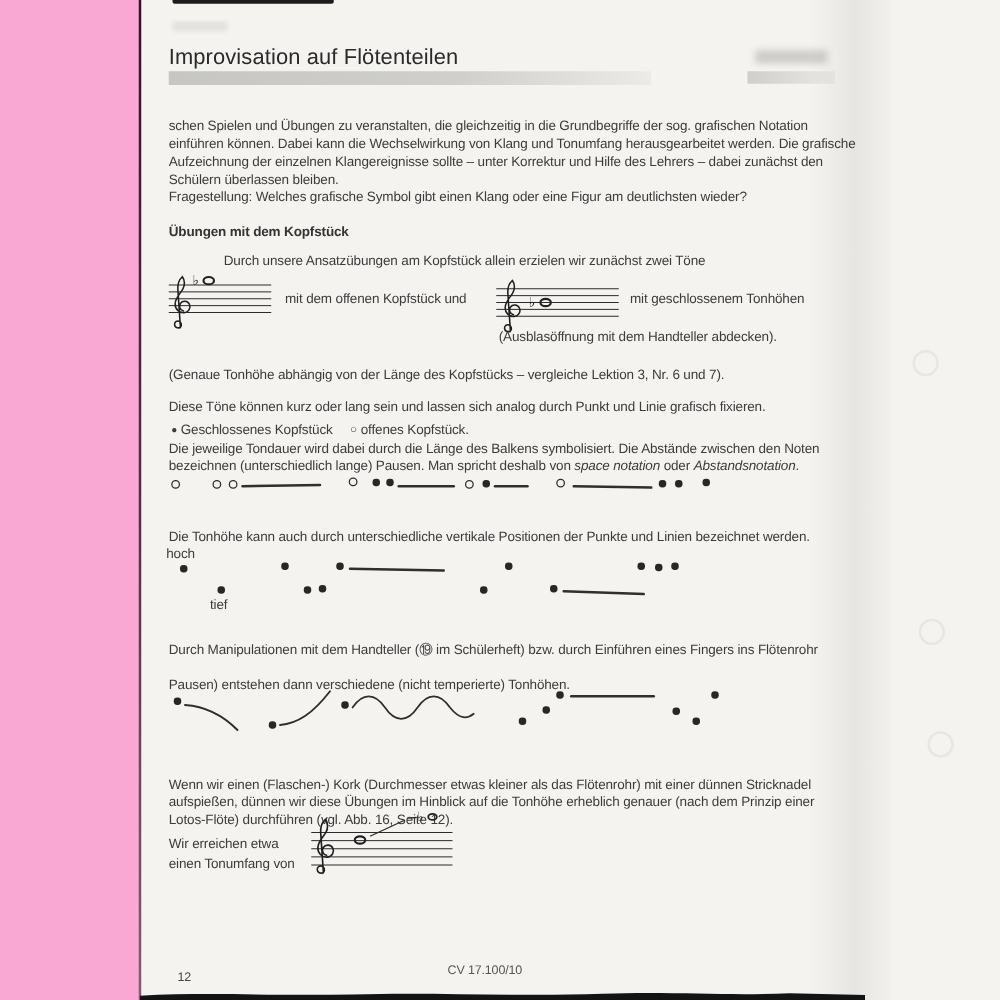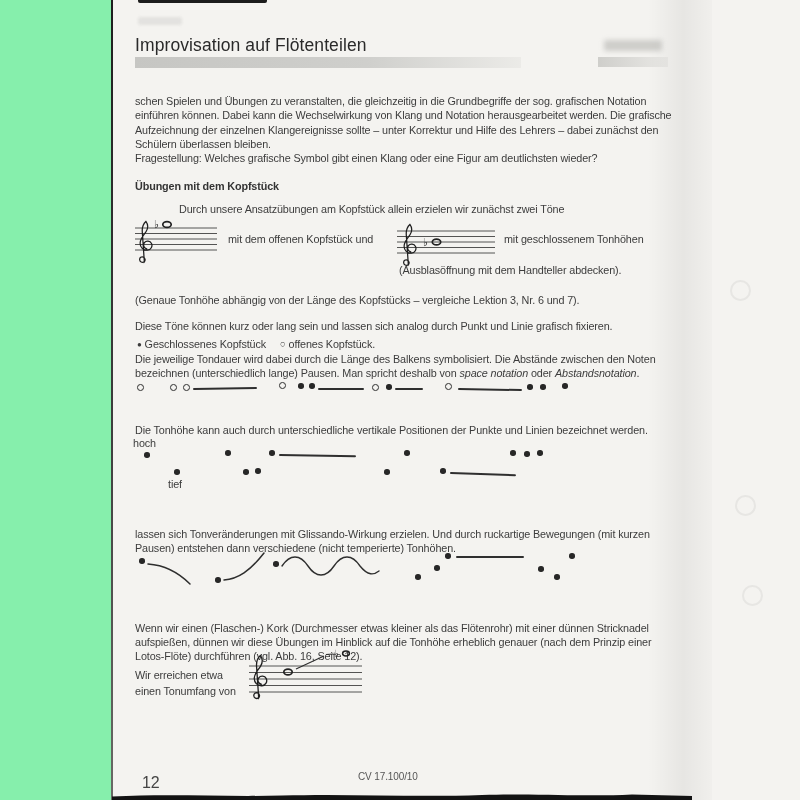--- a/index.html
+++ b/index.html
@@ -1,16 +1,16 @@
 <!DOCTYPE html>
 <html><head>
 <meta charset="utf-8">
 <style>
   html,body{margin:0;padding:0;background:#ffffff;}
-  .scene{position:relative;width:800px;height:800px;background:#86efac;overflow:hidden;
+  .scene{position:relative;width:800px;height:800px;background:#f9a8d4;overflow:hidden;
          font-family:"Liberation Sans","DejaVu Sans",sans-serif;}
   .page{position:absolute;left:112px;top:0;width:688px;height:800px;background:#f4f3f0;}
   .page-edge{position:absolute;left:111px;top:0;width:2px;height:800px;
              background:linear-gradient(to bottom,#1e1e1e,#3f3f3f 55%,#6a6a66);}
   .top-strip{position:absolute;left:138px;top:0;width:129px;height:3px;background:#1c1c1c;border-radius:0 0 2px 2px;}
   .page-curve{position:absolute;left:648px;top:0;width:64px;height:800px;
               background:linear-gradient(to right,rgba(0,0,0,0),rgba(0,0,0,0.055) 55%,rgba(0,0,0,0.015));}
   .ghost-lektion{position:absolute;left:138px;top:17px;width:44px;height:8px;
                  background:rgba(130,130,126,0.14);filter:blur(1.5px);border-radius:2px;}
   .ghost-title{position:absolute;left:604px;top:40px;width:58px;height:11px;
@@ -19,21 +19,21 @@
              background:linear-gradient(to right,#c6c6c3,#cfcfcc 60%,rgba(210,210,206,0.25));}
   .title-bar2{position:absolute;left:598px;top:57px;width:70px;height:10px;
               background:linear-gradient(to right,rgba(176,176,172,0.55),rgba(176,176,172,0.15));}
   .ghost-circle{position:absolute;width:17px;height:17px;border-radius:50%;
                 border:2px solid rgba(120,120,114,0.10);}
   .t{position:absolute;white-space:nowrap;font-size:10.8px;letter-spacing:-0.12px;color:#3c3c3c;line-height:13px;}
   .title{position:absolute;white-space:nowrap;font-size:17.5px;color:#2a2a2a;letter-spacing:0.1px;}
   .bold{font-weight:700;color:#343434;}
   .it{font-style:italic;}
   .footer{color:#565656;font-size:10px;}
-  .pagenum{color:#454545;font-size:16px;}
+  .pagenum{color:#454545;font-size:10px;}
   .marker-closed{font-size:8px;vertical-align:1px;}
   .marker-open{font-size:9.5px;vertical-align:0.5px;}
   .gap{display:inline-block;width:14px;}
   
   .dot{position:absolute;width:5.5px;height:5.5px;border-radius:50%;background:#272727;}
   .open{position:absolute;width:6.8px;height:6.8px;border-radius:50%;border:1.3px solid #2e2e2e;
         background:transparent;box-sizing:border-box;}
   .gline{position:absolute;height:1.7px;background:#2f2f2f;border-radius:1px;transform-origin:left center;}
   .curve{position:absolute;}
   .staff{position:absolute;}
@@ -52,21 +52,21 @@
   <div class="ghost-title"></div>
   <div class="ghost-circle" style="left:730px;top:280px;"></div>
   <div class="ghost-circle" style="left:735px;top:495px;"></div>
   <div class="ghost-circle" style="left:742px;top:585px;"></div>
 
   <div class="title" style="left:135px;top:35px;">Improvisation auf Flötenteilen</div>
   <div class="title-bar"></div>
   <div class="title-bar2"></div>
 
   <div class="t" style="left:135px;top:94.5px;">schen Spielen und Übungen zu veranstalten, die gleichzeitig in die Grundbegriffe der sog. grafischen Notation</div>
-  <div class="t" style="left:135px;top:109px;">einführen können. Dabei kann die Wechselwirkung von Klang und Notation herausgearbeitet werden. Die grafische</div>
+  <div class="t" style="left:135px;top:109px;">einführen können. Dabei kann die Wechselwirkung von Klang und Tonumfang herausgearbeitet werden. Die grafische</div>
   <div class="t" style="left:135px;top:123.5px;">Aufzeichnung der einzelnen Klangereignisse sollte – unter Korrektur und Hilfe des Lehrers – dabei zunächst den</div>
   <div class="t" style="left:135px;top:138px;">Schülern überlassen bleiben.</div>
 
   <div class="t" style="left:135px;top:152px;">Fragestellung: Welches grafische Symbol gibt einen Klang oder eine Figur am deutlichsten wieder?</div>
   <div class="t bold" style="left:135px;top:180px;">Übungen mit dem Kopfstück</div>
   <div class="t" style="left:135px;top:203px;padding-left:44px;">Durch unsere Ansatzübungen am Kopfstück allein erzielen wir zunächst zwei Töne</div>
 
   <svg width="0" height="0" style="position:absolute">
     <defs>
       <path id="clef" d="M9.4 53.6 C 6.4 55.2, 3.6 53.6, 3.4 50.9 C 3.2 48.3, 5.6 46.6, 8 47.5
@@ -115,21 +115,21 @@
 
   <div class="t" style="left:135px;top:353px;">Die jeweilige Tondauer wird dabei durch die Länge des Balkens symbolisiert. Die Abstände zwischen den Noten</div>
   <div class="t" style="left:135px;top:367px;">
     <span>bezeichnen (unterschiedlich lange) Pausen. Man spricht deshalb von </span><span class="it">space notation</span><span> oder </span><span class="it">Abstandsnotation</span><span>.</span>
   </div>
 
   <div class="t" style="left:135px;top:424px;">Die Tonhöhe kann auch durch unterschiedliche vertikale Positionen der Punkte und Linien bezeichnet werden.</div>
   <div class="t" style="left:133px;top:437px;">hoch</div>
   <div class="t" style="left:168px;top:478px;">tief</div>
 
-  <div class="t" style="left:135px;top:528px;">lassen sich Tonveränderungen mit Glissando-Wirkung erzielen. Und durch ruckartige Bewegungen (mit kurzen</div>
+  <div class="t" style="left:135px;top:514px;">Durch Manipulationen mit dem Handteller (⑲  im Schülerheft) bzw. durch Einführen eines Fingers ins Flötenrohr</div>
   <div class="t" style="left:135px;top:542px;">Pausen) entstehen dann verschiedene (nicht temperierte) Tonhöhen.</div>
 
   <svg class="curve" style="left:147px;top:562px;" width="46" height="24" viewBox="0 0 46 24">
     <path d="M1 2 C 16 3, 30 9, 43 22" fill="none" stroke="#2e2e2e" stroke-width="1.5" stroke-linecap="round"></path>
   </svg>
   <svg class="curve" style="left:222px;top:551px;" width="44" height="31" viewBox="0 0 44 31">
     <path d="M2 29 C 16 28, 28 20, 42 2" fill="none" stroke="#2e2e2e" stroke-width="1.5" stroke-linecap="round"></path>
   </svg>
   <svg class="curve" style="left:281px;top:555px;" width="100" height="24" viewBox="0 0 100 24">
     <path d="M1 11 C 9 -1, 19 -1, 27 11 C 35 23, 45 23, 53 11 C 61 -1, 71 -1, 79 11 C 87 21, 93 20, 98 16" fill="none" stroke="#2e2e2e" stroke-width="1.4" stroke-linecap="round"></path>

